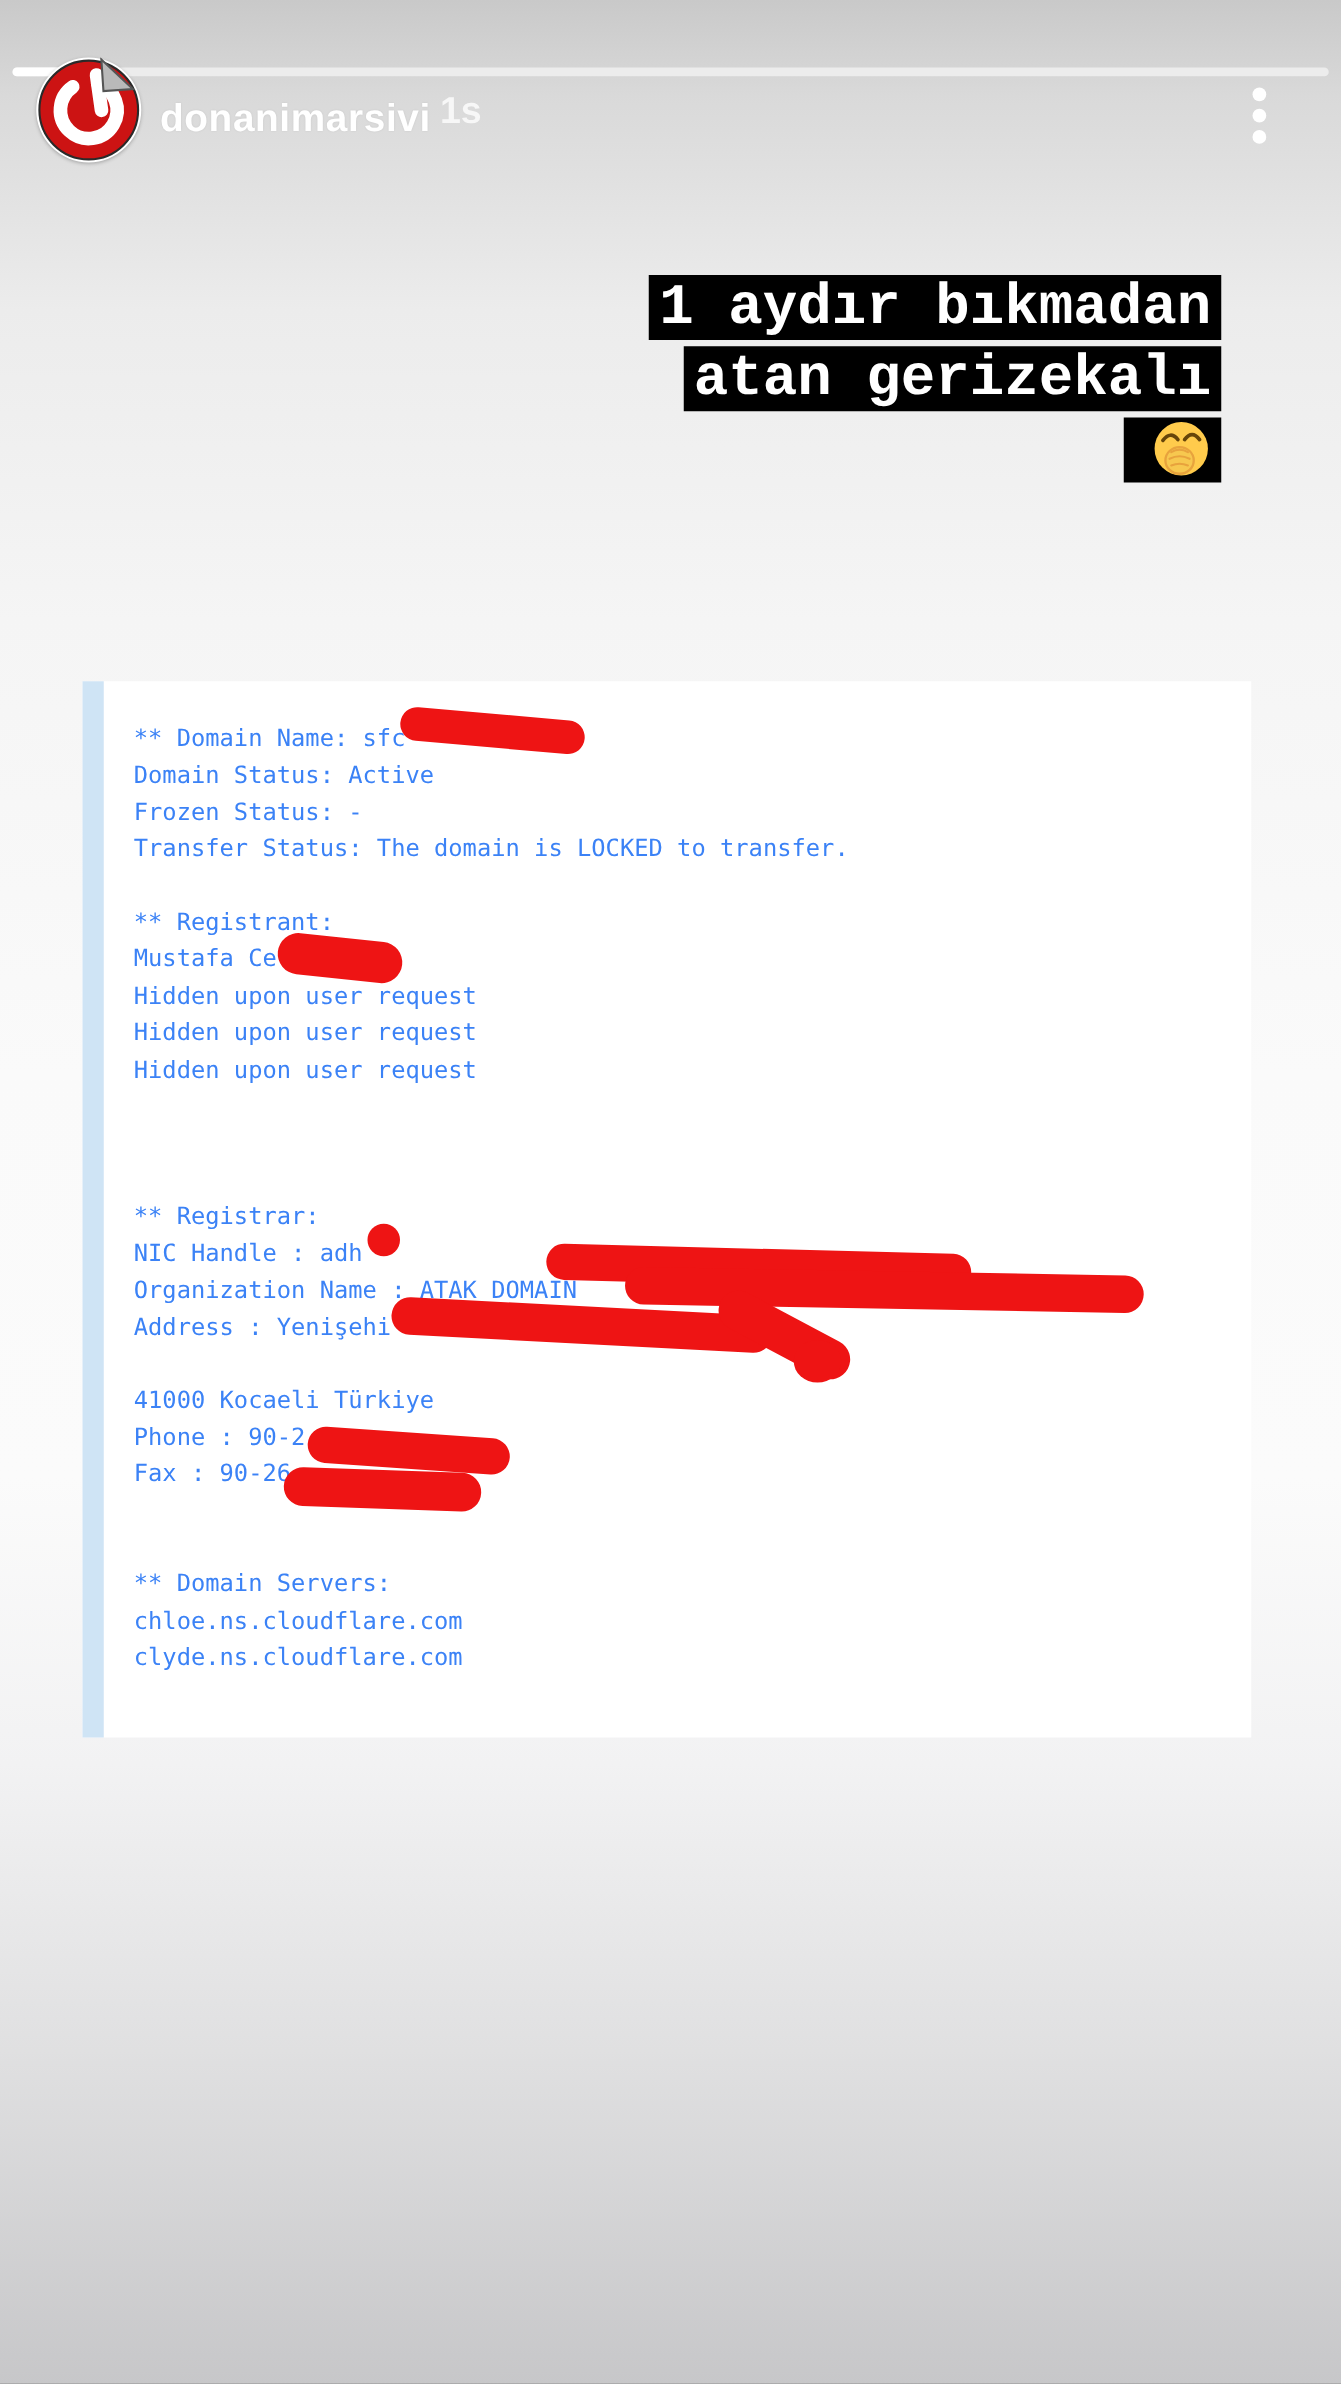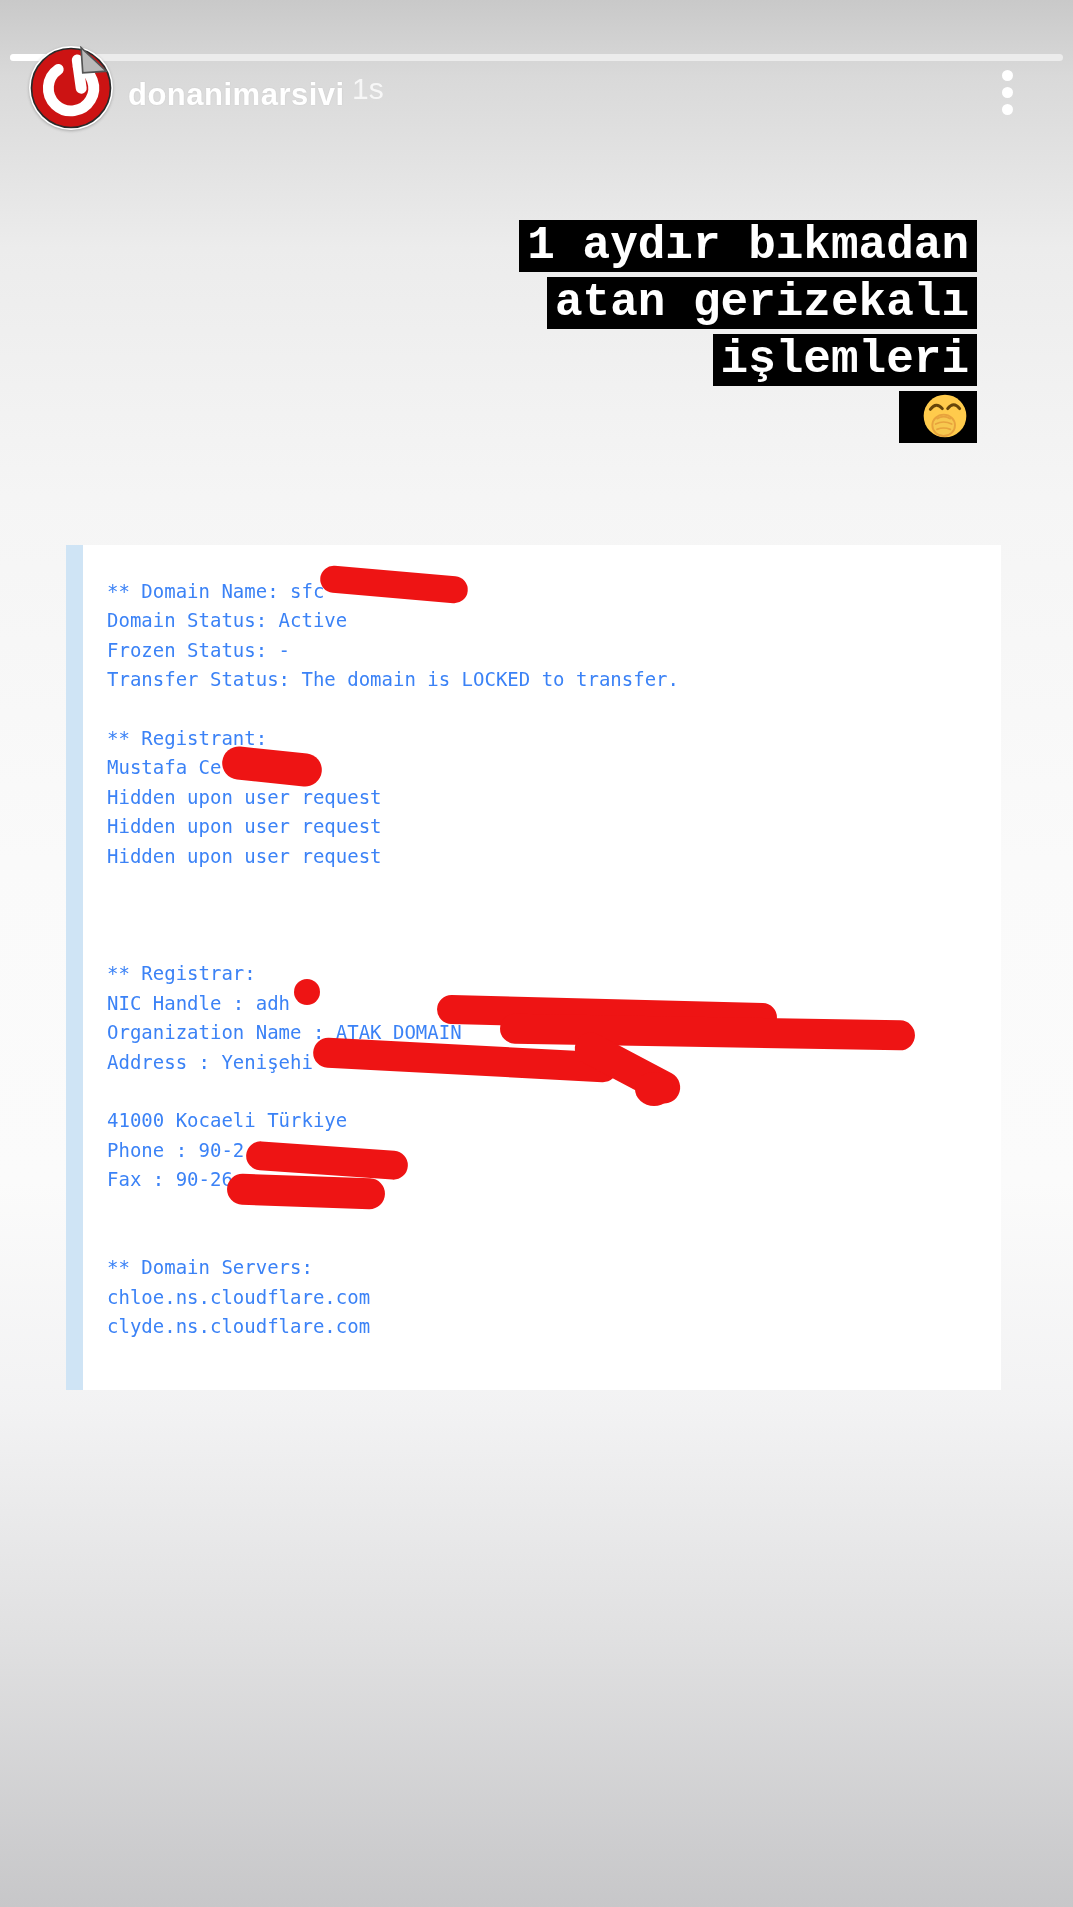--- a/index.html
+++ b/index.html
@@ -17,21 +17,21 @@
   .avatar{
     position:absolute;left:29px;top:46px;width:84px;height:84px;border-radius:50%;
     background:#ffffff;box-shadow:0 1px 3px rgba(0,0,0,.25);
   }
   .avatar svg{position:absolute;inset:0;}
   .username{
     position:absolute;left:128px;top:77px;font-size:31px;font-weight:bold;color:#ffffff;
     letter-spacing:.5px;text-shadow:0 0 2px rgba(0,0,0,.08);
   }
   .timestamp{
-    position:absolute;left:352px;top:72px;font-size:30px;color:rgba(255,255,255,.78);
+    position:absolute;left:352px;top:72px;font-size:30px;color:rgba(255,255,255,.78);font-weight:bold;
   }
   .kebab{position:absolute;left:1000px;top:70px;width:14px;height:50px;cursor:pointer;}
   .kebab i{
     display:block;width:11px;height:11px;border-radius:50%;background:#ffffff;margin:0 auto 6px auto;
   }
   
   .overlay{
     position:absolute;right:96px;top:220px;text-align:right;z-index:5;
   }
   .ov-line{
@@ -99,21 +99,20 @@
 
   <div class="kebab">
     <i></i>
       <i></i>
       <i></i>
   </div>
 
   <div class="overlay">
     <div class="ov-line"><span class="box">1 aydır bıkmadan</span></div>
     <div class="ov-line"><span class="box">atan gerizekalı</span></div>
-    <div class="ov-line"><span class="box">işlemleri</span></div>
     <div class="ov-line"><span class="box"><svg class="emoji" viewBox="0 0 36 36">
       <circle cx="18" cy="18" r="16" fill="#ffcb4c"></circle>
       <path d="M7 13 q4.5 -6 9 -0.5" fill="none" stroke="#66450a" stroke-width="2.2" stroke-linecap="round"></path>
       <path d="M20 12.5 q4.5 -6 9 0" fill="none" stroke="#66450a" stroke-width="2.2" stroke-linecap="round"></path>
       <ellipse cx="17" cy="25" rx="8.5" ry="8" fill="#f7c84f" stroke="#e8a33d" stroke-width="1.4"></ellipse>
       <path d="M12 20 q5 -3 10 0 M11 24 q6 -3 12 0 M12 28 q5 -2 10 0" fill="none" stroke="#e8a33d" stroke-width="1.3" stroke-linecap="round"></path>
     </svg></span></div>
   </div>
 
   <div class="doc-panel">

